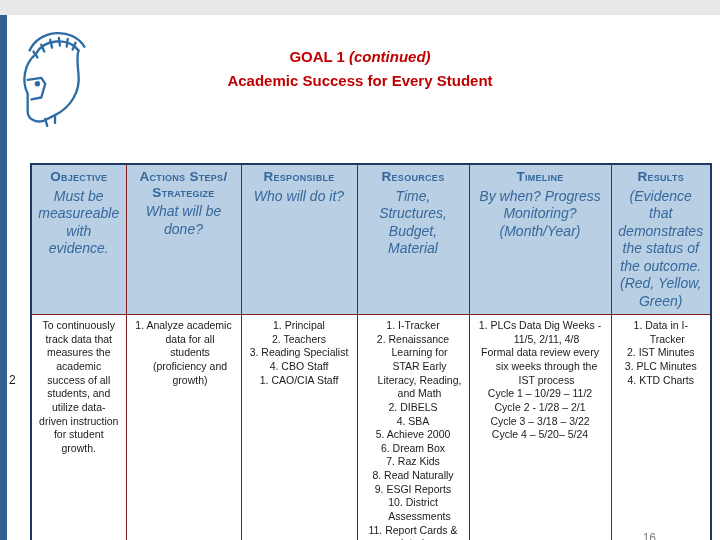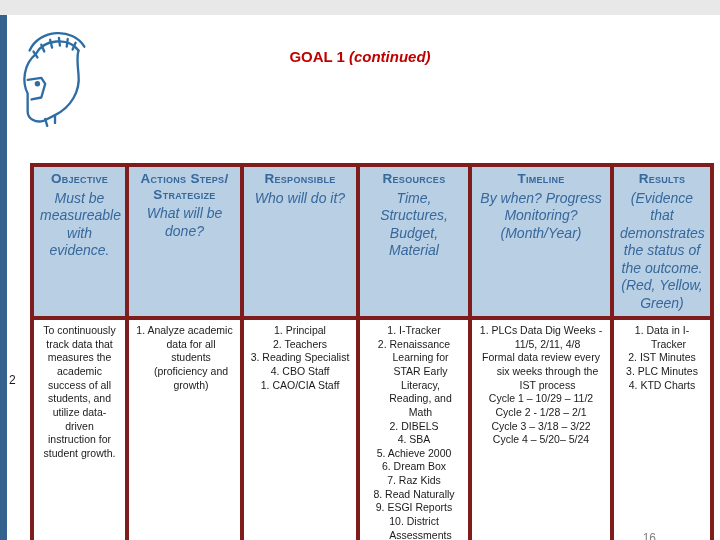--- a/index.html
+++ b/index.html
@@ -15,21 +15,21 @@
   .title-line2{font-size:15px;font-weight:bold;line-height:24px;}
   .row-number{position:absolute;left:9px;top:358px;font-size:12px;color:#1a1a1a;}
   .page-number{position:absolute;right:64px;bottom:10px;font-size:12px;color:#808080;}
 
   table.goal{
     position:absolute;left:30px;top:148px;width:680px;height:344px;
     border-collapse:collapse;table-layout:fixed;
     border:2px solid #1f3864;
   }
   table.goal th, table.goal td{
-    border:4px solid #7f1d1d;vertical-align:top;padding:4px 6px;
+    border:1px solid #7f1d1d;vertical-align:top;padding:4px 6px;
   }
   table.goal th{
     background:#b9cfe4;text-align:center;height:84px;
     color:#36689c;font-weight:normal;
   }
   .hdr-label{
     font-variant:small-caps;font-weight:bold;font-size:13.5px;
     letter-spacing:.3px;line-height:1.15;
   }
   .hdr-sub{font-style:italic;font-size:14px;line-height:1.25;margin-top:3px;}
@@ -57,20 +57,21 @@
         <circle cx="26" cy="64" r="1.6" fill="#2e6da4"></circle>
         <path d="M44 96 L44 104 M34 100 L36 107"></path>
       </g>
     </svg>
   </div>
 
   <div class="title-block">
     <div class="title-line1">
       <span>GOAL 1</span><span class="it">(continued)</span>
     </div>
+    <div class="title-line2">Academic Success for Every Student</div>
   </div>
 
   <div class="row-number">2</div>
 
   <table class="goal">
     <colgroup>
       <col style="width:95px">
         <col style="width:115px">
         <col style="width:116px">
       <col style="width:112px">

